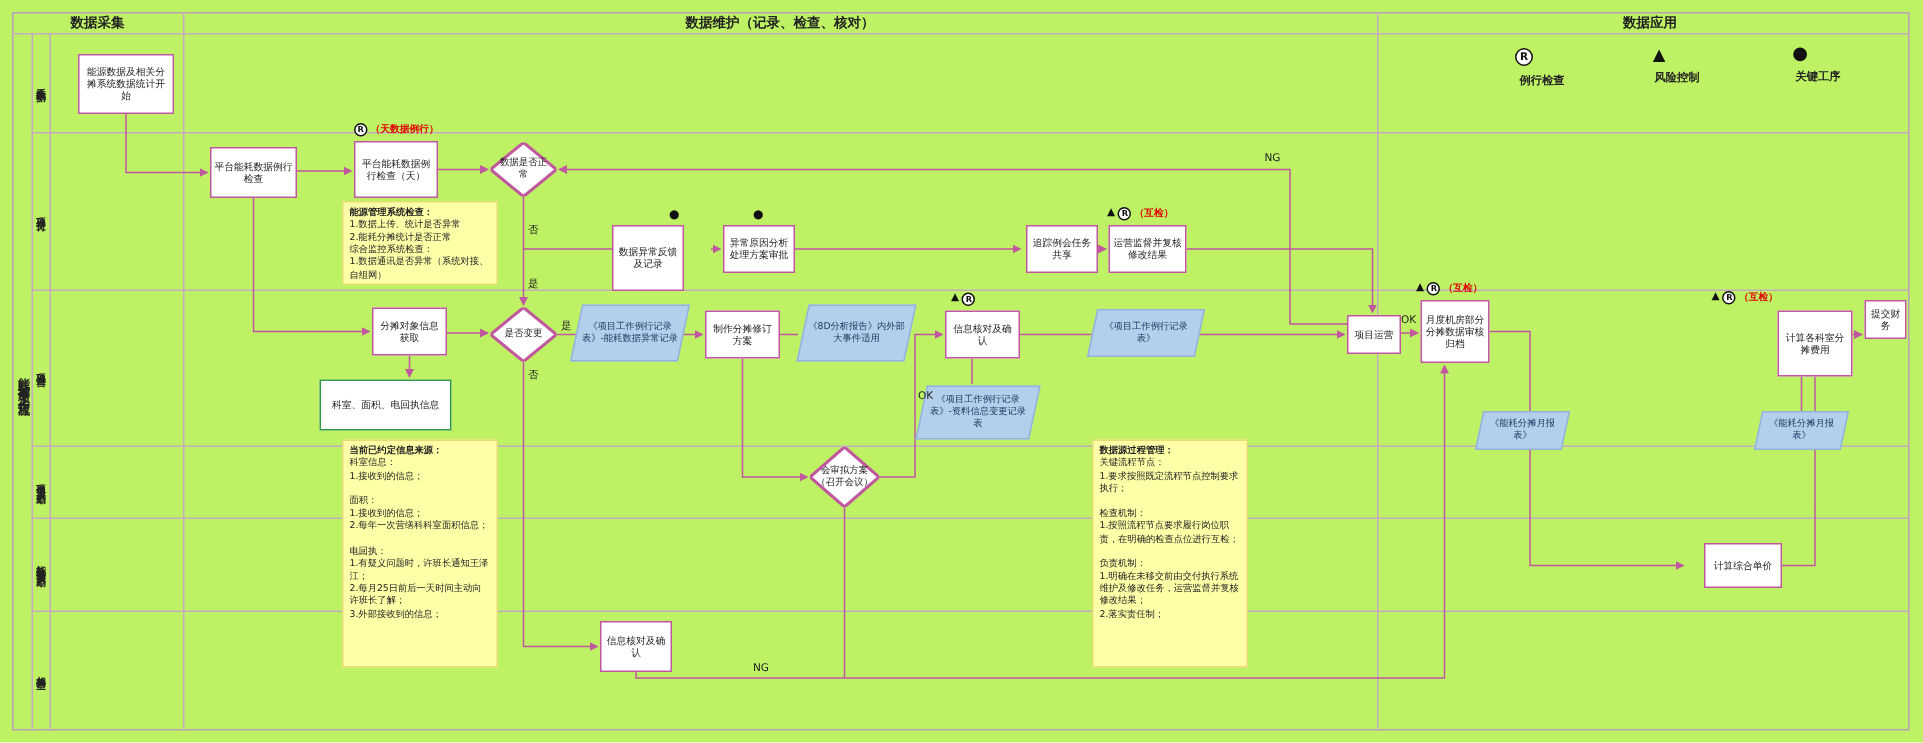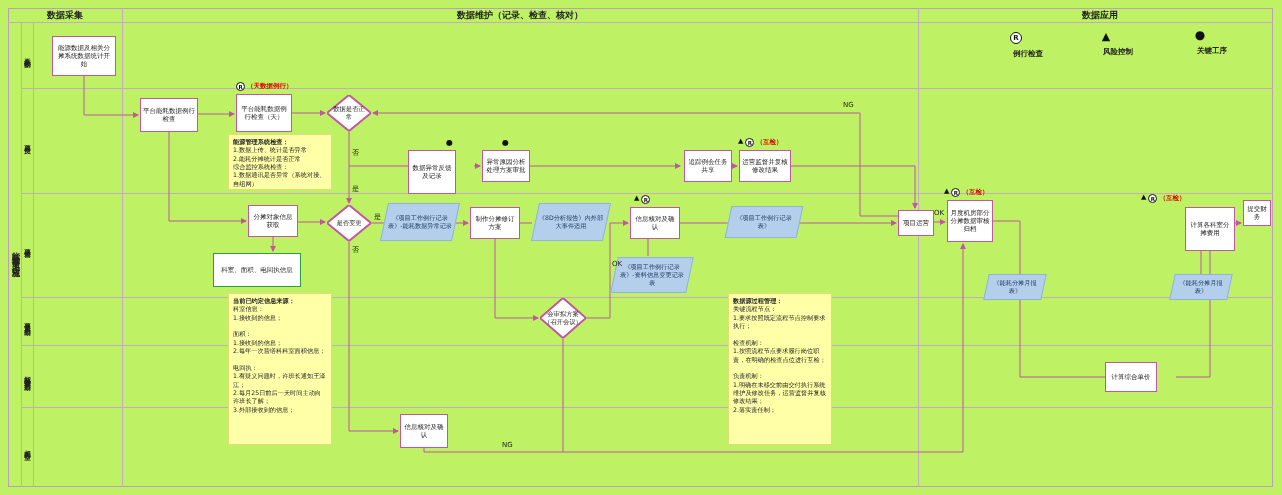--- a/index.html
+++ b/index.html
@@ -179,21 +179,21 @@
   <div class="box" style="left:684px;top:150px;width:48px;height:32px">追踪例会任务共享</div>
   <div class="box" style="left:739px;top:150px;width:52px;height:32px">运营监督并复核修改结果</div>
   <div class="box" style="left:248px;top:205px;width:50px;height:32px">分摊对象信息获取</div>
   <div class="box green-box" style="left:213px;top:253px;width:88px;height:34px">科室、面积、电回执信息</div>
   <div class="box" style="left:470px;top:207px;width:50px;height:32px">制作分摊修订方案</div>
   <div class="box" style="left:630px;top:207px;width:50px;height:32px">信息核对及确认</div>
   <div class="box" style="left:898px;top:210px;width:36px;height:26px">项目运营</div>
   <div class="box" style="left:947px;top:200px;width:46px;height:42px">月度机房部分分摊数据审核归档</div>
   <div class="box" style="left:1185px;top:207px;width:50px;height:44px">计算各科室分摊费用</div>
   <div class="box" style="left:1243px;top:200px;width:28px;height:26px">提交财务</div>
-  <div class="box" style="left:1105px;top:362px;width:52px;height:30px">计算综合单价</div>
+  <div class="box" style="left:1136px;top:362px;width:52px;height:30px">计算综合单价</div>
   <div class="box" style="left:400px;top:414px;width:48px;height:34px">信息核对及确认</div>
 
   <div class="diamond" style="left:327px;top:95px;width:44px;height:36px">
     <svg viewBox="0 0 100 100" preserveAspectRatio="none">
         <polygon points="50,0 100,50 50,100 0,50" fill="#fff" stroke="#c0579f" stroke-width="2" vector-effect="non-scaling-stroke"></polygon>
       </svg>
     <span class="lbl">数据是否正常</span>
   </div>
   <div class="diamond" style="left:327px;top:205px;width:44px;height:36px">
     <svg viewBox="0 0 100 100" preserveAspectRatio="none">

